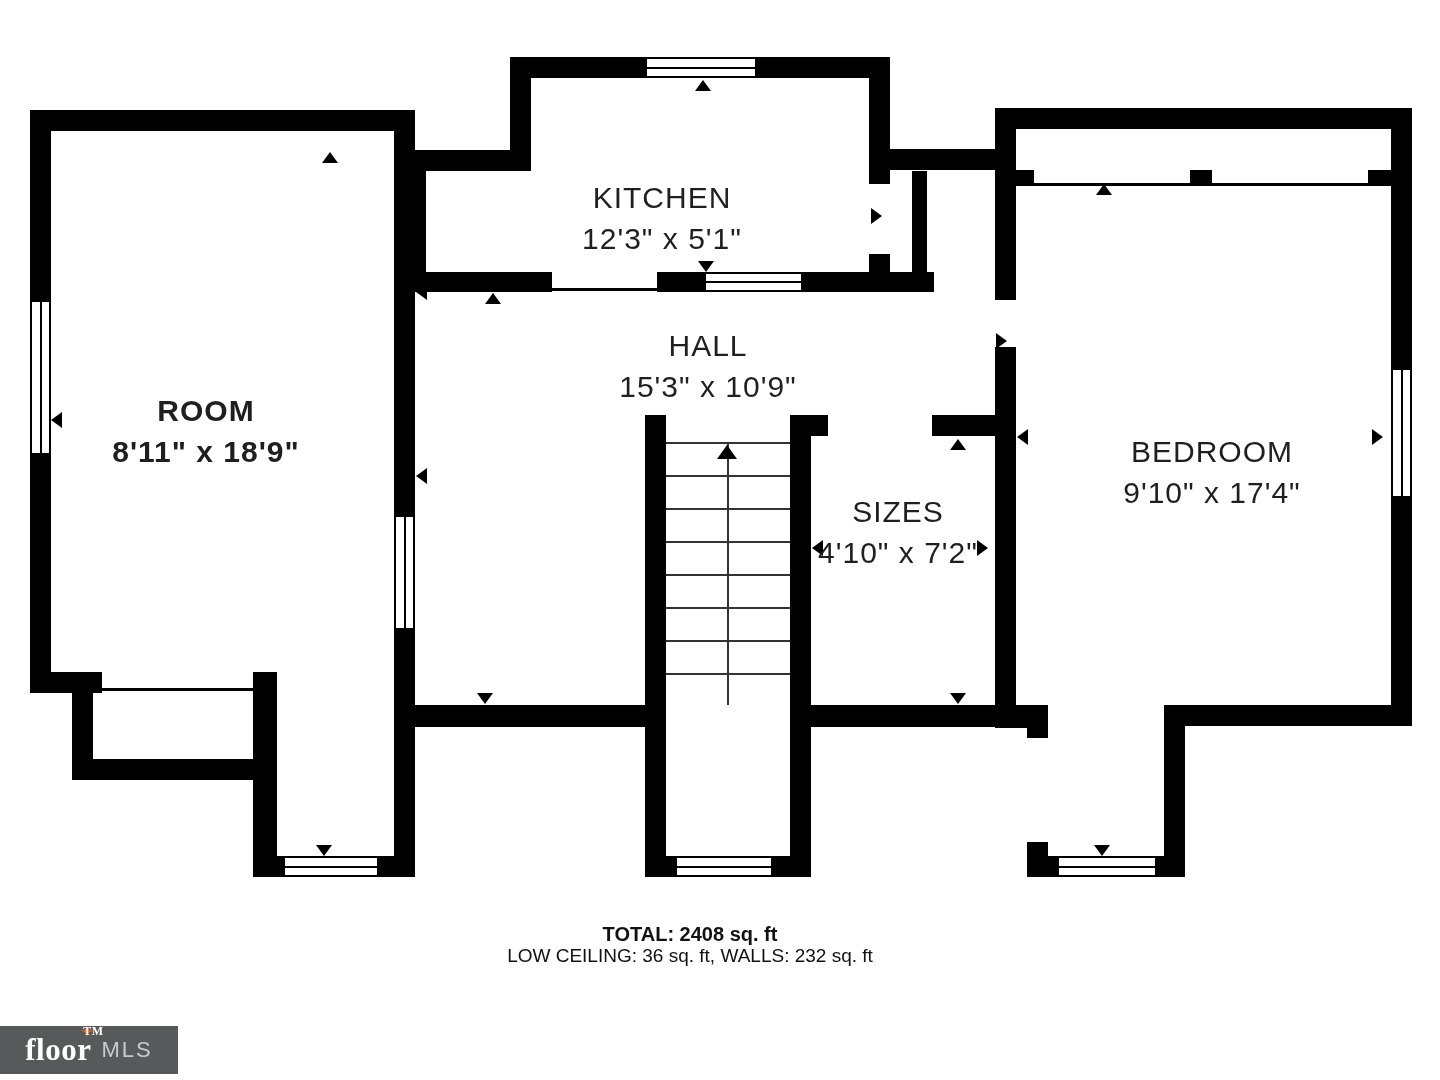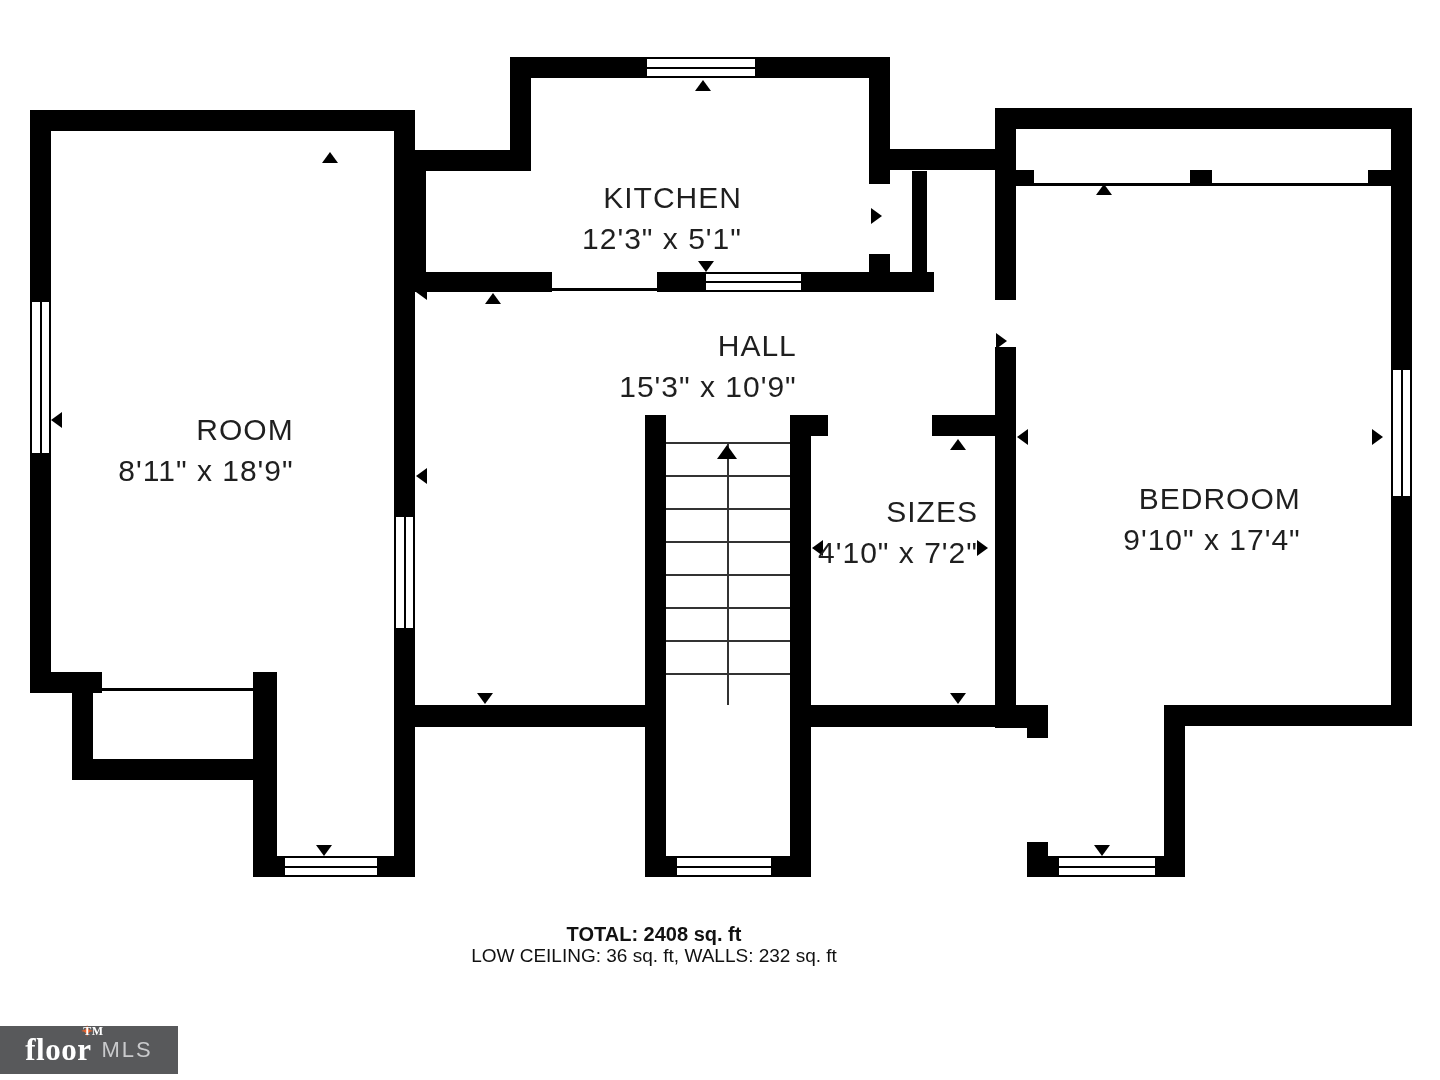--- a/index.html
+++ b/index.html
@@ -10,24 +10,24 @@
   .window{position:absolute;background:#fff;border:2px solid #000;box-sizing:border-box;}
   .window .mid-h{position:absolute;left:0;right:0;top:50%;height:2px;margin-top:-1px;background:#000;}
   .window .mid-v{position:absolute;top:0;bottom:0;left:50%;width:2px;margin-left:-1px;background:#000;}
   .tri{position:absolute;width:0;height:0;}
   .tri.up{border-left:8px solid transparent;border-right:8px solid transparent;border-bottom:11px solid #000;}
   .tri.down{border-left:8px solid transparent;border-right:8px solid transparent;border-top:11px solid #000;}
   .tri.left{border-top:8px solid transparent;border-bottom:8px solid transparent;border-right:11px solid #000;}
   .tri.right{border-top:8px solid transparent;border-bottom:8px solid transparent;border-left:11px solid #000;}
   .tri.big{border-left-width:10px;border-right-width:10px;border-bottom-width:14px;}
   .tread{position:absolute;background:#333;height:2px;}
-  .room-label{position:absolute;transform:translate(-50%,-50%);text-align:right;color:#1f1f1f;
+  .room-label{position:absolute;transform:translate(-50%,-50%);text-align:center;color:#1f1f1f;
               font-size:30px;letter-spacing:1px;white-space:nowrap;}
   .room-label .dims{display:block;margin-top:7px;}
-  #footer{position:absolute;left:0;top:924px;width:1308px;text-align:center;color:#111;}
+  #footer{position:absolute;left:0;top:924px;width:1308px;text-align:center;color:#111;padding-left:36px;}
   #footer .total{font-size:20px;font-weight:bold;line-height:21px;}
   #footer .line{font-size:19px;line-height:21px;}
   #footer .disclaimer{font-size:10.5px;color:#a9a9a9;letter-spacing:.5px;margin-top:9px;}
   #logo{position:absolute;left:0;top:1026px;width:178px;height:48px;display:flex;align-items:center;
         justify-content:center;}
   #logo .brand{font-family:"Liberation Serif", serif;font-weight:bold;color:#fff;font-size:31px;
                letter-spacing:.5px;position:relative;}
   #logo .star{position:absolute;top:-7px;right:-2px;font-size:14px;line-height:14px;}
   #logo .tm{position:absolute;top:-8px;right:-12px;font-size:12px;color:#fff;}
   #logo .suffix{color:#c9cacc;font-size:22px;letter-spacing:2px;margin-left:10px;font-weight:400;}
@@ -133,23 +133,23 @@
       <div class="tread" style="left: 666px; top: 607px; width: 124px; height: 2px;"></div>
       <div class="tread" style="left: 666px; top: 640px; width: 124px; height: 2px;"></div>
       <div class="tread" style="left: 666px; top: 673px; width: 124px; height: 2px;"></div>
       <div class="tread" style="left: 727px; top: 442px; width: 2px; height: 263px;"></div>
       <div class="tri big up" style="left: 717px; top: 445px;"></div>
     </div>
 
   <div id="labels">
       <div class="room-label" style="left: 662px; top: 218px;"><span>KITCHEN</span><span class="dims">12'3" x 5'1"</span></div>
       <div class="room-label" style="left: 708px; top: 366px;"><span>HALL</span><span class="dims">15'3" x 10'9"</span></div>
-      <div class="room-label" style="left: 206px; top: 450px;"><span>ROOM</span><span class="dims">8'11" x 18'9"</span></div>
+      <div class="room-label" style="left: 206px; top: 431px; font-weight: bold;"><span>ROOM</span><span class="dims">8'11" x 18'9"</span></div>
       <div class="room-label" style="left: 898px; top: 532px;"><span>SIZES</span><span class="dims">4'10" x 7'2"</span></div>
-      <div class="room-label" style="left: 1212px; top: 472px; margin-top: 47px;"><span>BEDROOM</span><span class="dims">9'10" x 17'4"</span></div>
+      <div class="room-label" style="left: 1212px; top: 472px;"><span>BEDROOM</span><span class="dims">9'10" x 17'4"</span></div>
     </div>
 
   <div id="footer">
     <div class="total">TOTAL: 2408 sq. ft</div>
     <div class="line">LOW CEILING: 36 sq. ft, WALLS: 232 sq. ft</div>
   </div>
 
   <div id="logo" style="background: rgb(88, 89, 91);">
     <span class="brand"><span>floor</span><span class="star" style="color: rgb(232, 98, 43);">✦</span><span class="tm">TM</span></span>
     <span class="suffix">MLS</span>

